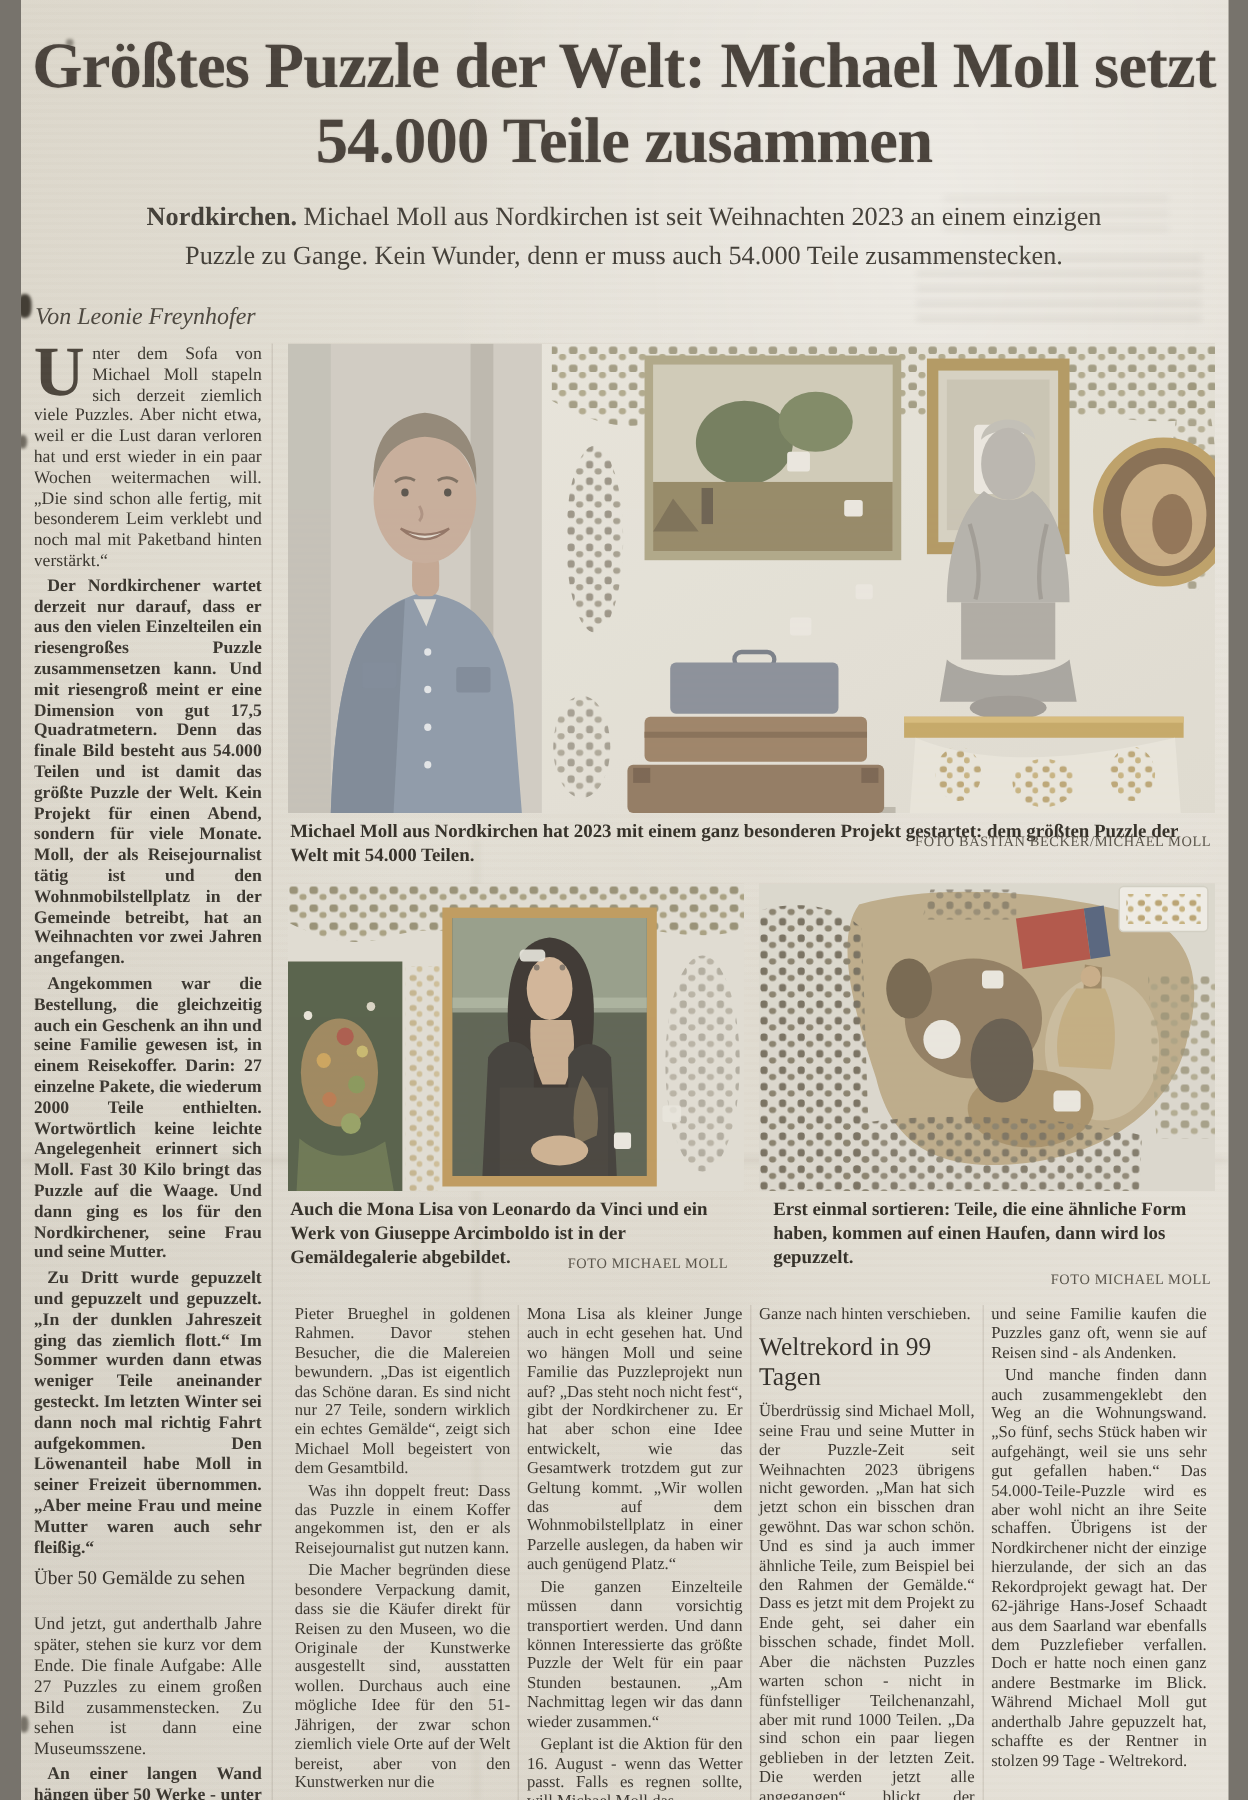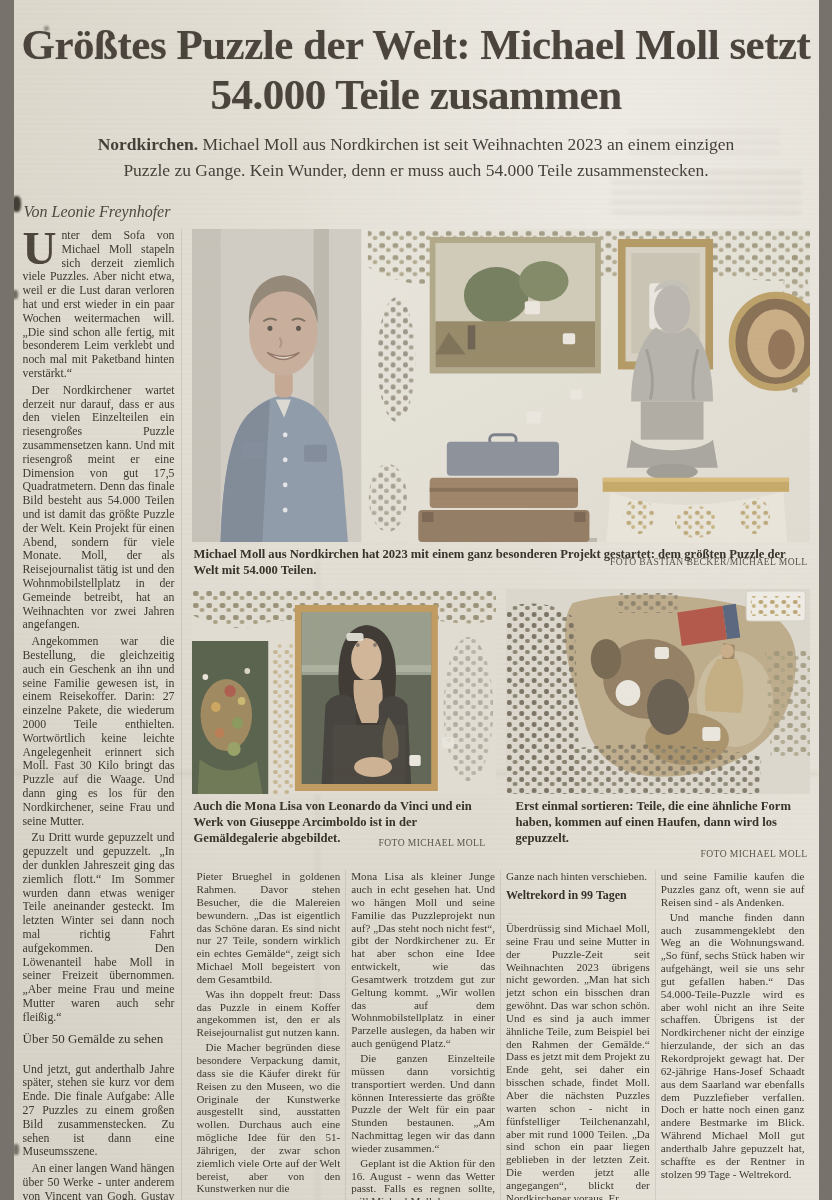--- a/index.html
+++ b/index.html
@@ -52,22 +52,22 @@
   .photo-row{display:flex;gap:10px;height:205px;}
   .photo-row .photo{flex:1;min-width:0;}
   .cap-row{display:flex;gap:26px;}
   .cap-row .cap{flex:1;min-width:0;margin:5px 2px 8px;}
 
   .bottom-cols{display:flex;gap:0;height:378px;overflow:hidden;margin-top:2px;}
   .bcol{flex:1;min-width:0;padding:0 5px;overflow:hidden;}
   .bcol + .bcol{border-left:1px solid rgba(110,100,88,.16);}
   .bcol p{margin:0 0 2px;font-size:11.1px;line-height:12.85px;text-align:justify;hyphens:auto;}
   .bcol .ind{text-indent:9px;}
-  .bcol .subhead{margin:5px 0 19px;font-size:12px;font-weight:700;color:#332f29;}
-  .colA .ind{text-indent:9px;}
+  .bcol .subhead{margin:5px 0 7px;font-size:17px;font-weight:400;color:#332f29;}
+  .colA .ind{text-indent:9px;font-weight:bold;}
 </style>
 </head>
 <body>
 
 <div class="sheet">
   <div class="grain"></div>
   <div class="ghost g1"></div>
   <div class="ghost g2"></div>
   <div class="crease-h"></div>
   <div class="crease-v"></div>

